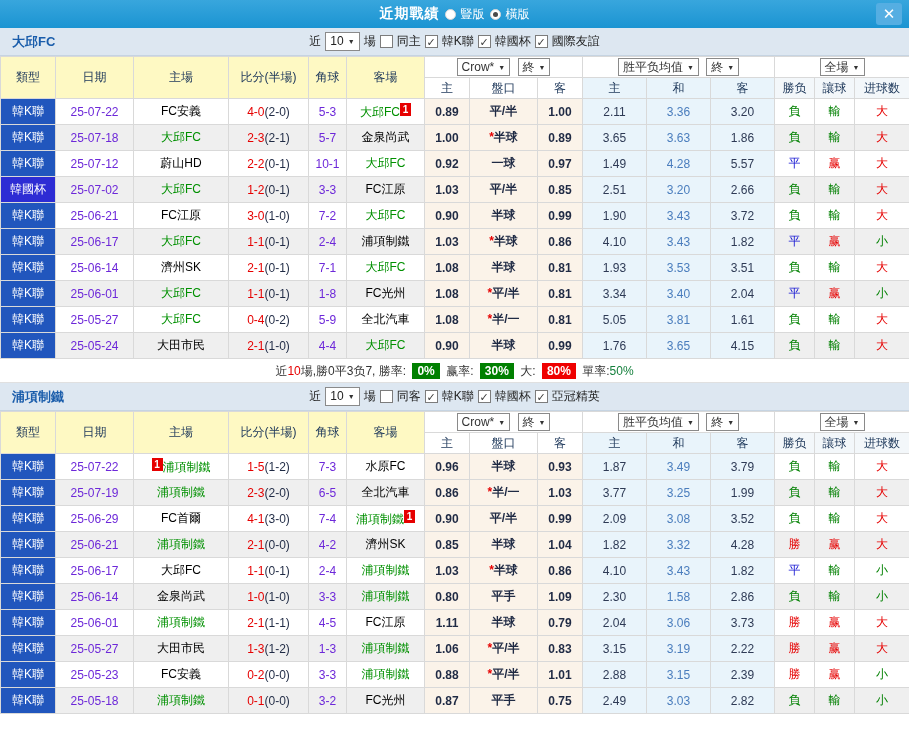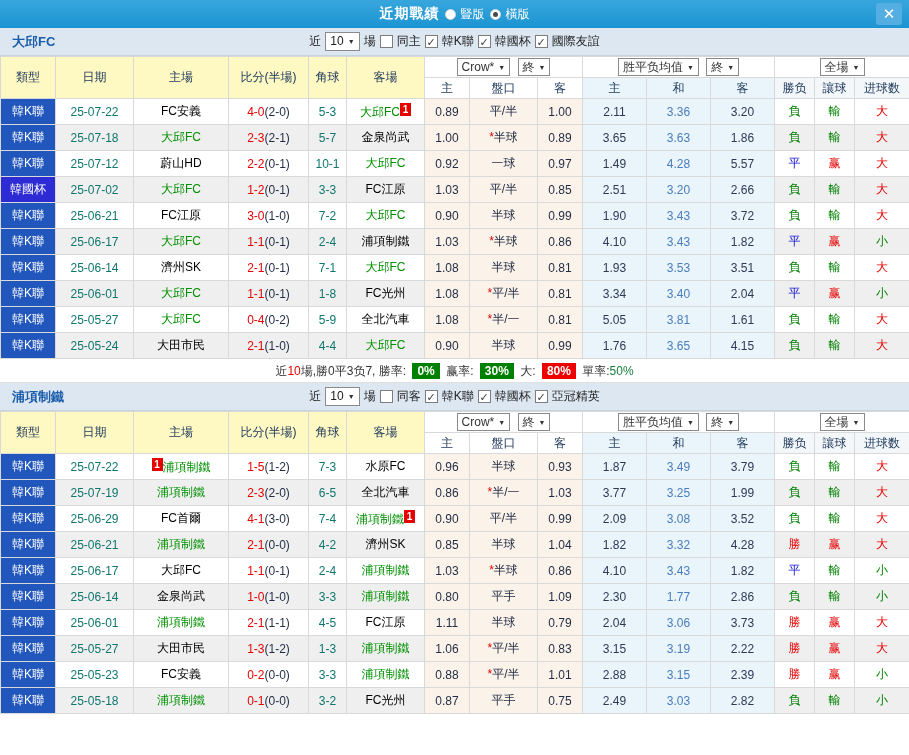--- a/index.html
+++ b/index.html
@@ -57,27 +57,27 @@
   .hdd  { background:#fff; }
   .hdd .dd { height:18px; margin:0 2px; }
   .sub-g1 { background:#fff; color:#203a5c; }
   .sub-g2 { background:#e9f4fb; color:#203a5c; }
   .sub-g3 { background:#f3f7fa; color:#203a5c; }
   tr.even td { background:#efefef; }
   td.type-cell { background:#2156bd; color:#fff; font-size:12px; }
   td.type-cell.cup { background:#2d2cd4; }
   tr.even td.type-cell { background:#2156bd; }
   tr.even td.type-cell.cup { background:#2d2cd4; }
-  td.odds-cell { background:#fbf3e9 !important; color:#1f2a44; }
+  td.odds-cell { background:#fbf3e9 !important; color:#1f2a44;font-weight:bold; }
   td.avg-cell  { background:#e9f4fb !important; }
   .avg-side { color:#2e3a55; }
   .avg-mid  { color:#4a7dbd; }
   .score-main { color:#e60000; }
   .score-half { color:#1f2a44; }
-  .corners-cell, .date-cell { color:#0f766e;margin-left:40px; }
+  .corners-cell, .date-cell { color:#6d28d9;margin-left:40px; }
   .team-cell { color:#000; }
   .hl { color:#009000; }
   .star { color:#e60000; }
   .c-red   { color:#e60000; }
   .c-green { color:#008000; }
   .c-blue  { color:#1414d2; }
   .badge1 {
     display:inline-block; background:#e60000; color:#fff; font-size:10px;
     line-height:13px; min-width:11px; height:13px; font-weight:bold;
     vertical-align:3px; padding:0 1px;
@@ -552,21 +552,21 @@
         <td class="type-cell">韓K聯</td>
         <td class="date-cell">25-06-14</td>
         <td class="team-cell"><span>金泉尚武</span></td>
         <td class="score-cell"><span class="score-main">1-0</span><span class="score-half">(1-0)</span></td>
         <td class="corners-cell">3-3</td>
         <td class="team-cell"><span class="hl">浦項制鐵</span></td>
         <td class="odds-cell">0.80</td>
         <td class="odds-cell"><span>平手</span></td>
         <td class="odds-cell">1.09</td>
         <td class="avg-cell avg-side">2.30</td>
-        <td class="avg-cell avg-mid">1.77</td>
+        <td class="avg-cell avg-mid">1.58</td>
         <td class="avg-cell avg-side">2.86</td>
         <td class="c-green">負</td>
         <td class="c-green">輸</td>
         <td class="c-green">小</td>
       </tr>
       <tr>
         <td class="type-cell">韓K聯</td>
         <td class="date-cell">25-06-01</td>
         <td class="team-cell"><span class="hl">浦項制鐵</span></td>
         <td class="score-cell"><span class="score-main">2-1</span><span class="score-half">(1-1)</span></td>

